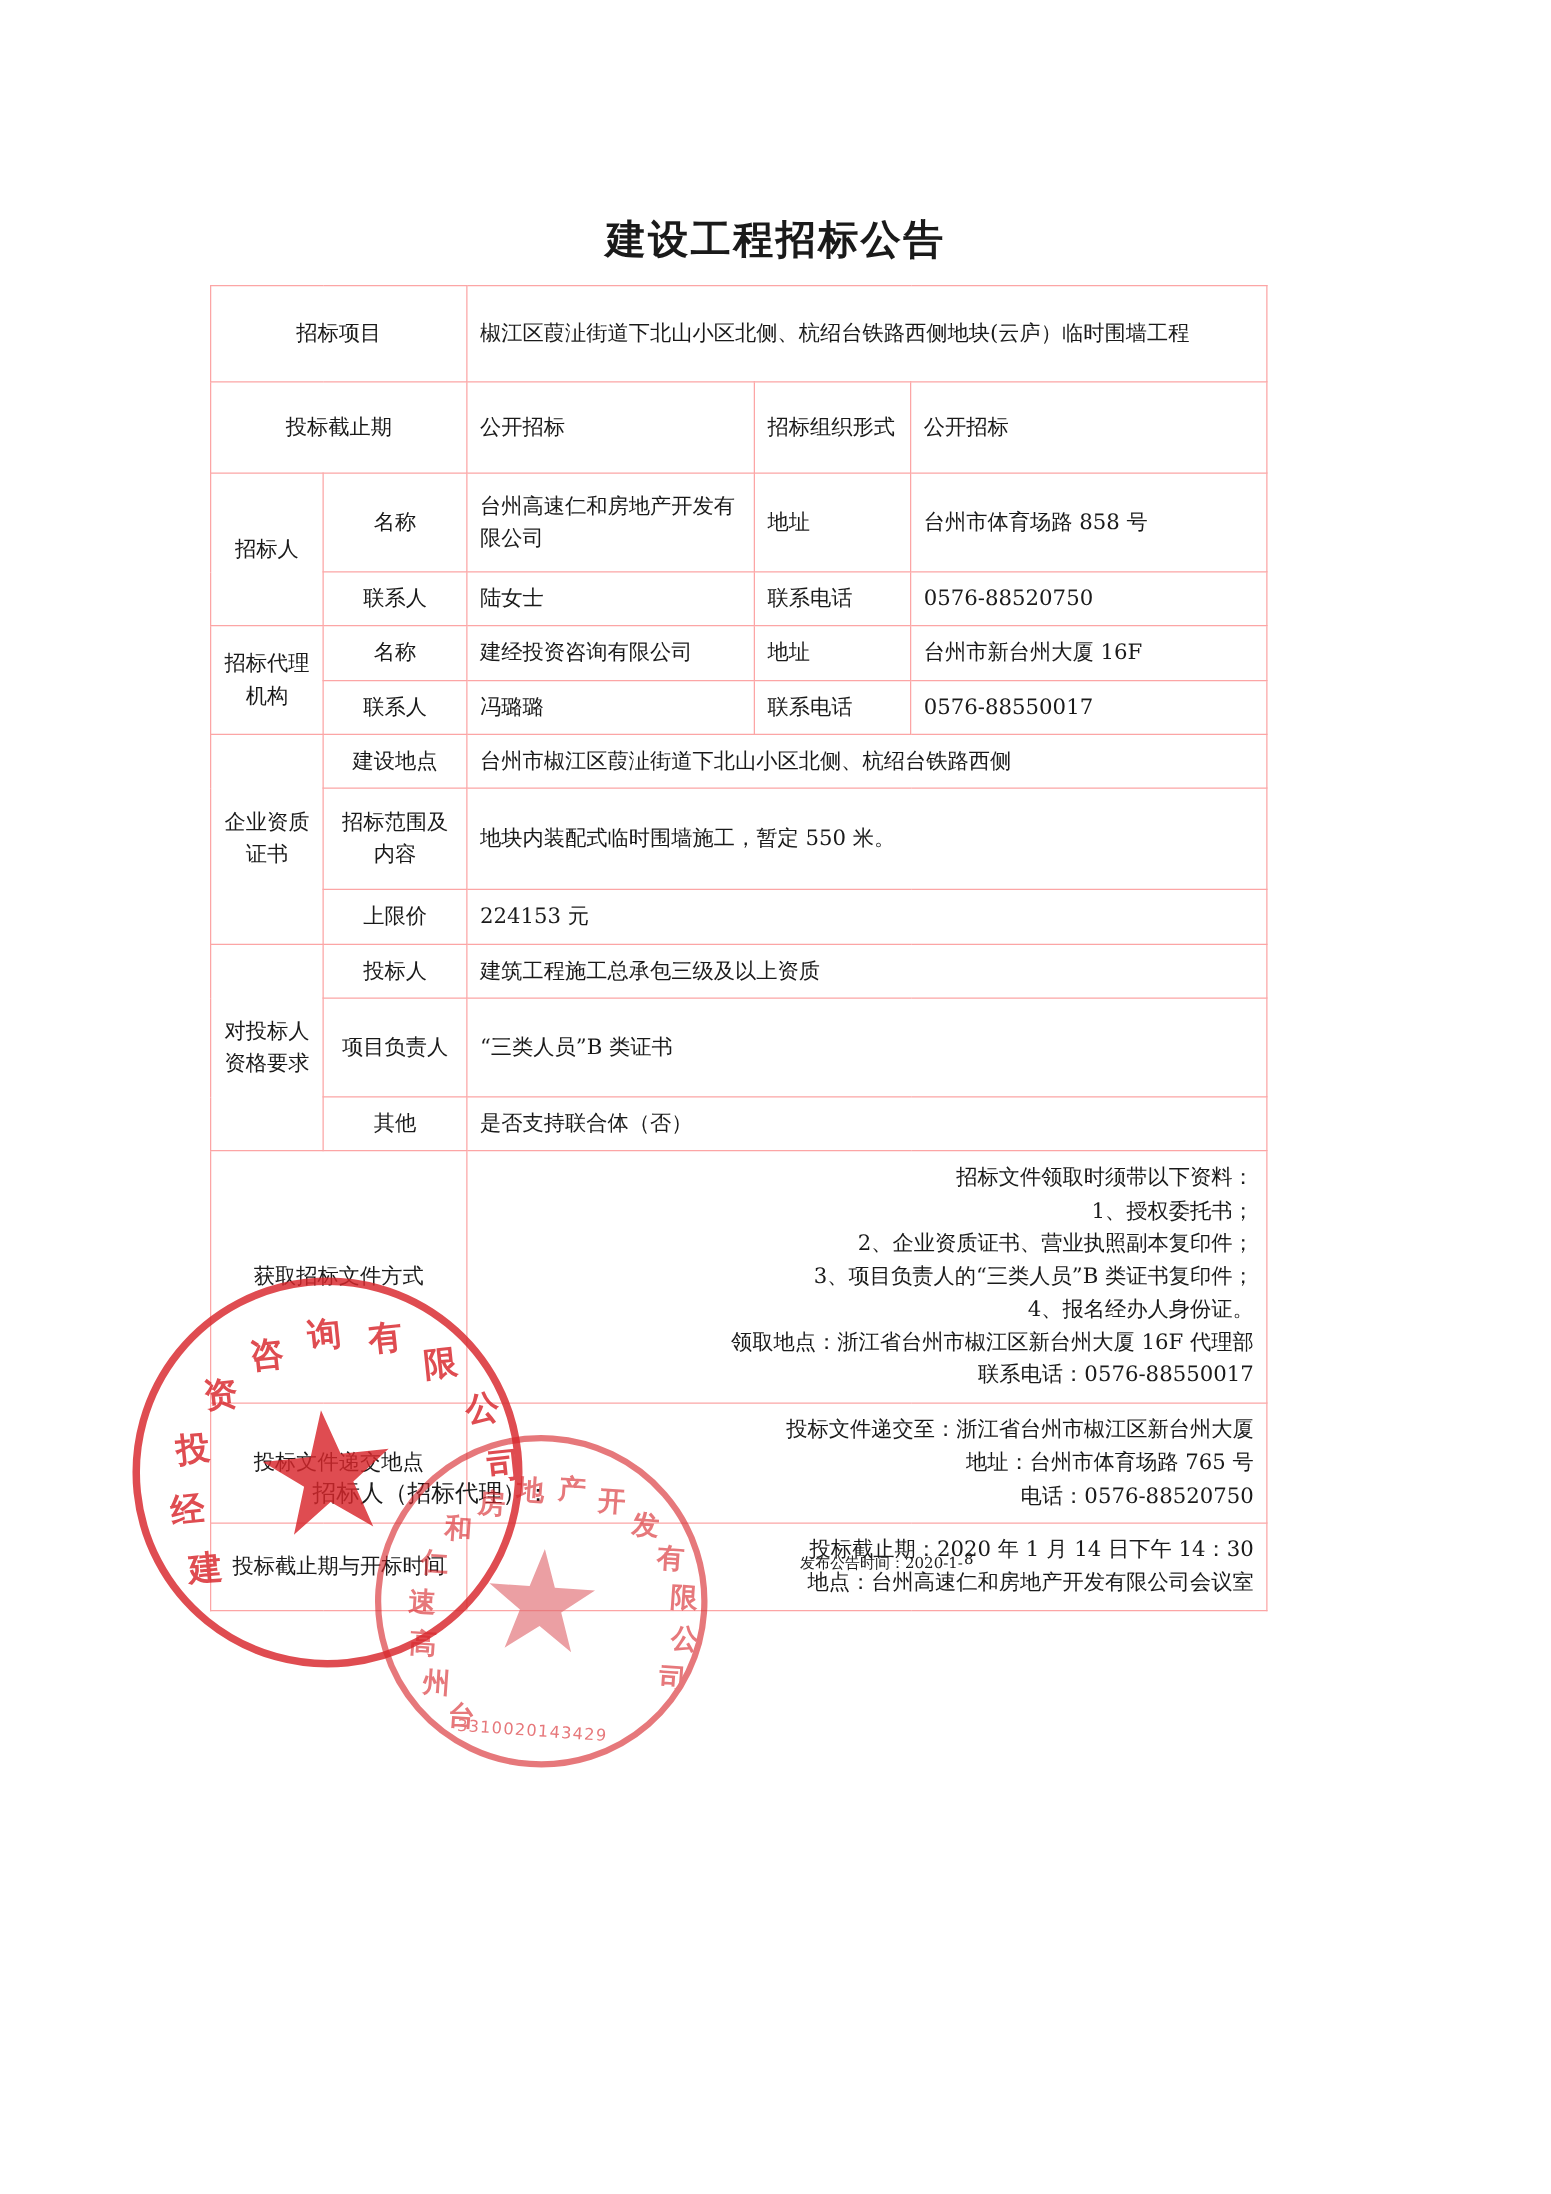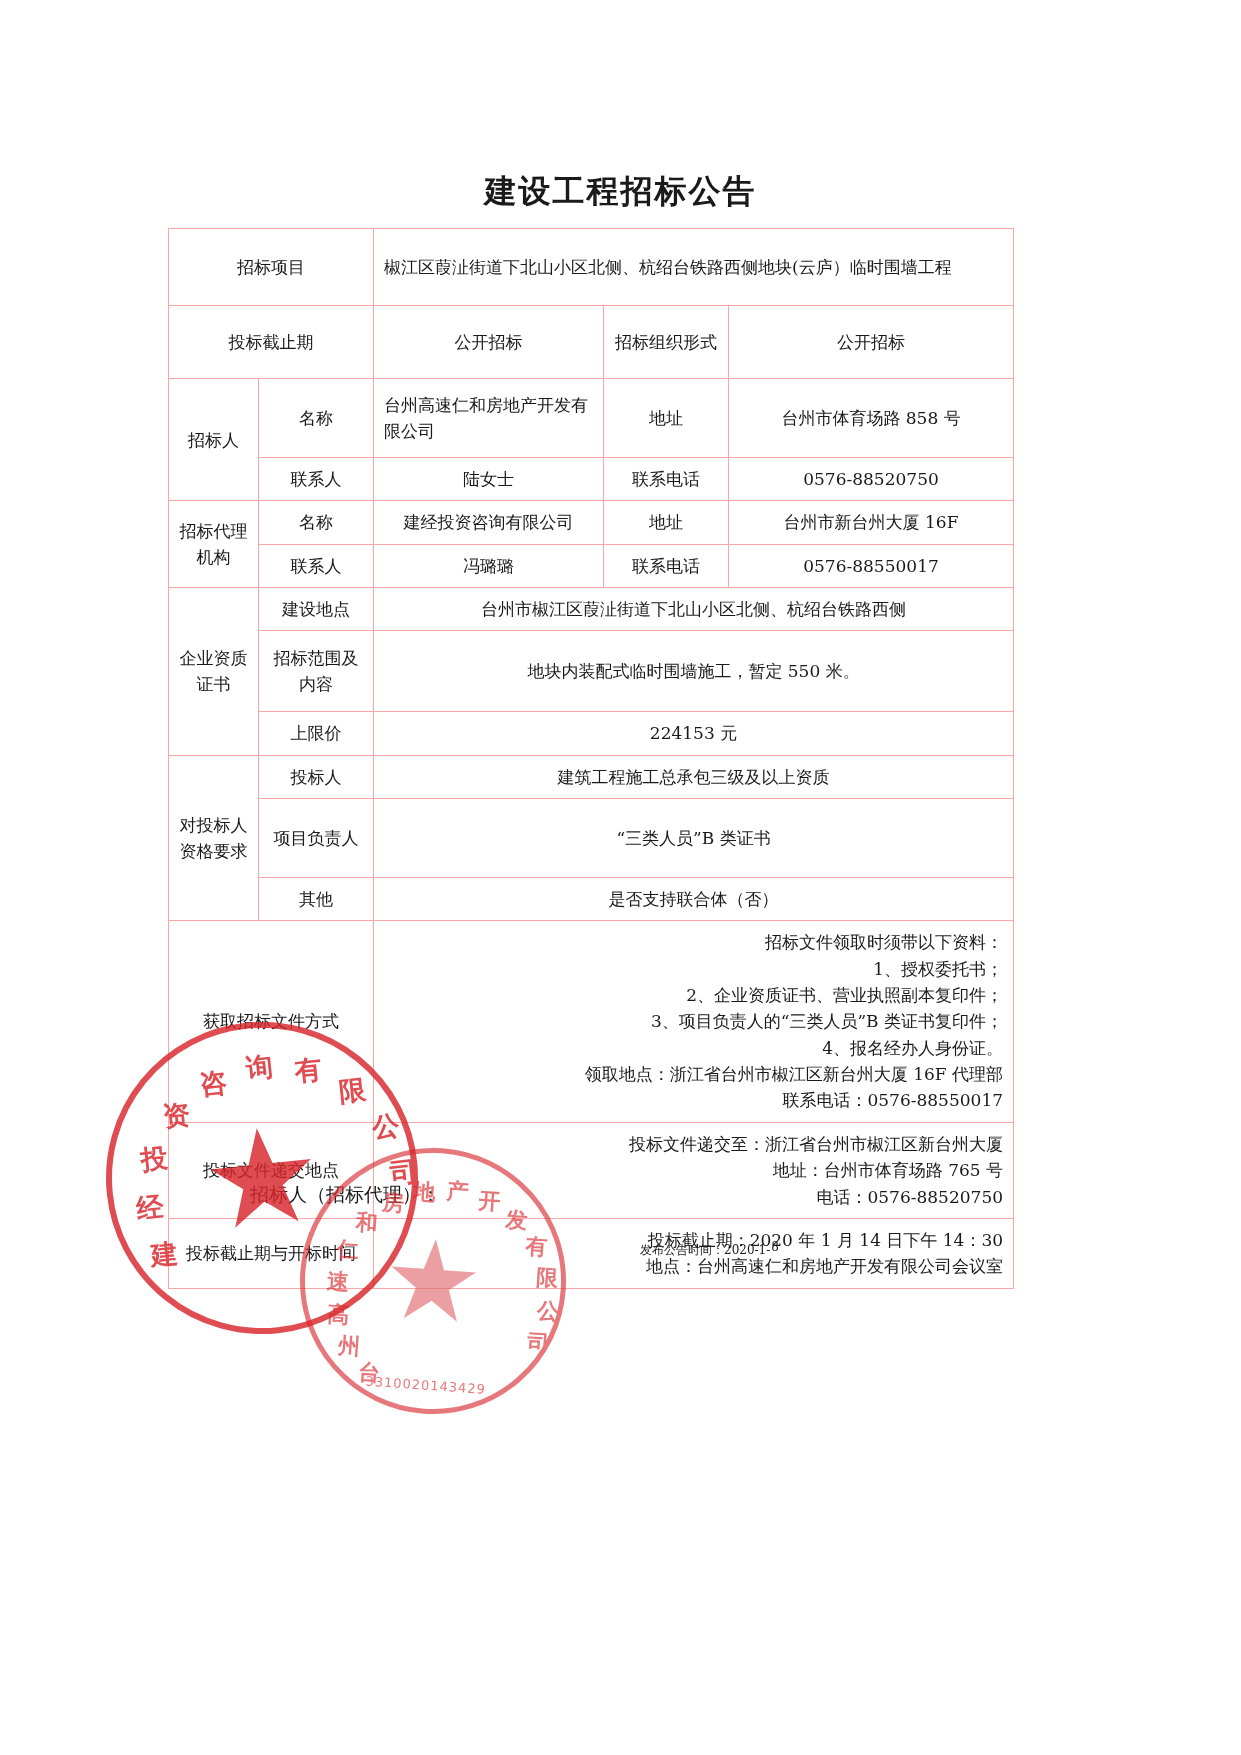--- a/index.html
+++ b/index.html
@@ -40,21 +40,21 @@
   }
   table.main td {
     border: 1px solid #fca5a5;
     font-size: 17px;
     line-height: 1.55;
     padding: 8px 10px;
     vertical-align: middle;
     word-break: break-all;
     margin-top: 34px;
   }
-  .c-center { text-align: center; }
+  .c-center { }
   .c-left { text-align: left; }
   .pad-left { padding-left: 16px; }
   .tall { height: 56px; }
   .label { text-align: center; }
   .block-text {
     text-align: right;
     padding: 12px 14px;
     line-height: 2.0;
     font-size: 17px;
   }

